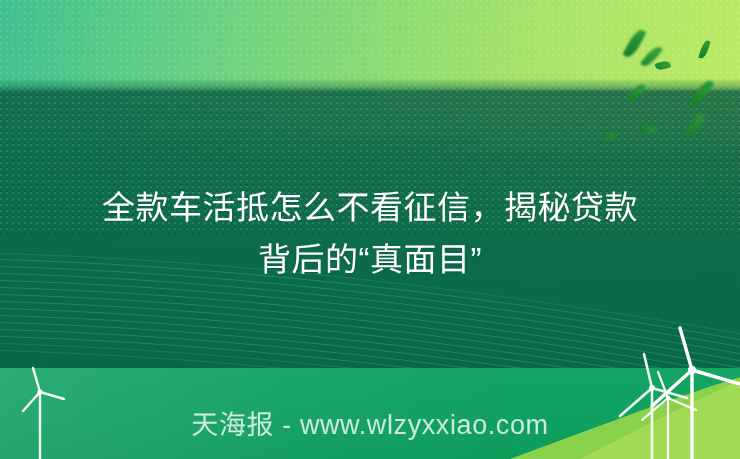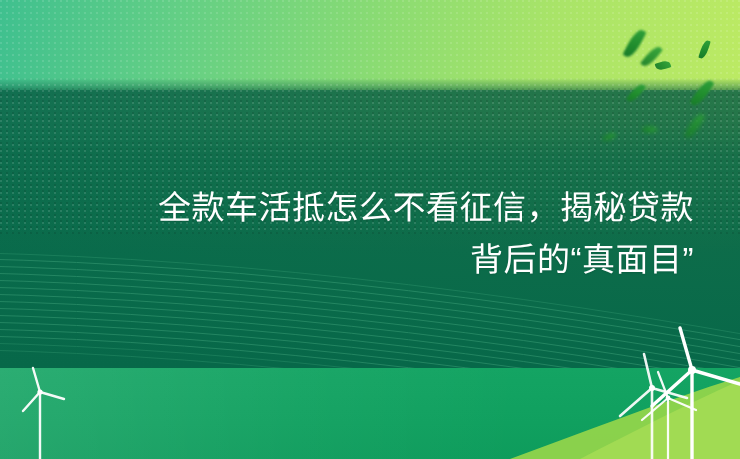--- a/index.html
+++ b/index.html
@@ -152,21 +152,21 @@
     padding: 0 46px;
     box-sizing: border-box;
   }
   .title {
     margin: 0;
     color: #ffffff;
     font-size: 33px;
     line-height: 52px;
     font-weight: 400;
     letter-spacing: .5px;
-    text-align: right;
+    text-align: center;
     white-space: pre-line;
     text-shadow: 0 1px 2px rgba(0,0,0,0.12);
   }
 
   
   .watermark {
     position: absolute;
     left: 0;
     right: 0;
     top: 406px;
@@ -277,14 +277,15 @@
       </g>
       <circle cx="32" cy="30" r="2.4" fill="#ffffff"></circle>
     </svg>
   </div>
 
   <div class="title-wrap">
     <h1 class="title">全款车活抵怎么不看征信，揭秘贷款
 背后的“真面目”</h1>
   </div>
 
+  <div class="watermark">天海报 - www.wlzyxxiao.com</div>
 
 </div>
 
 </body></html>

